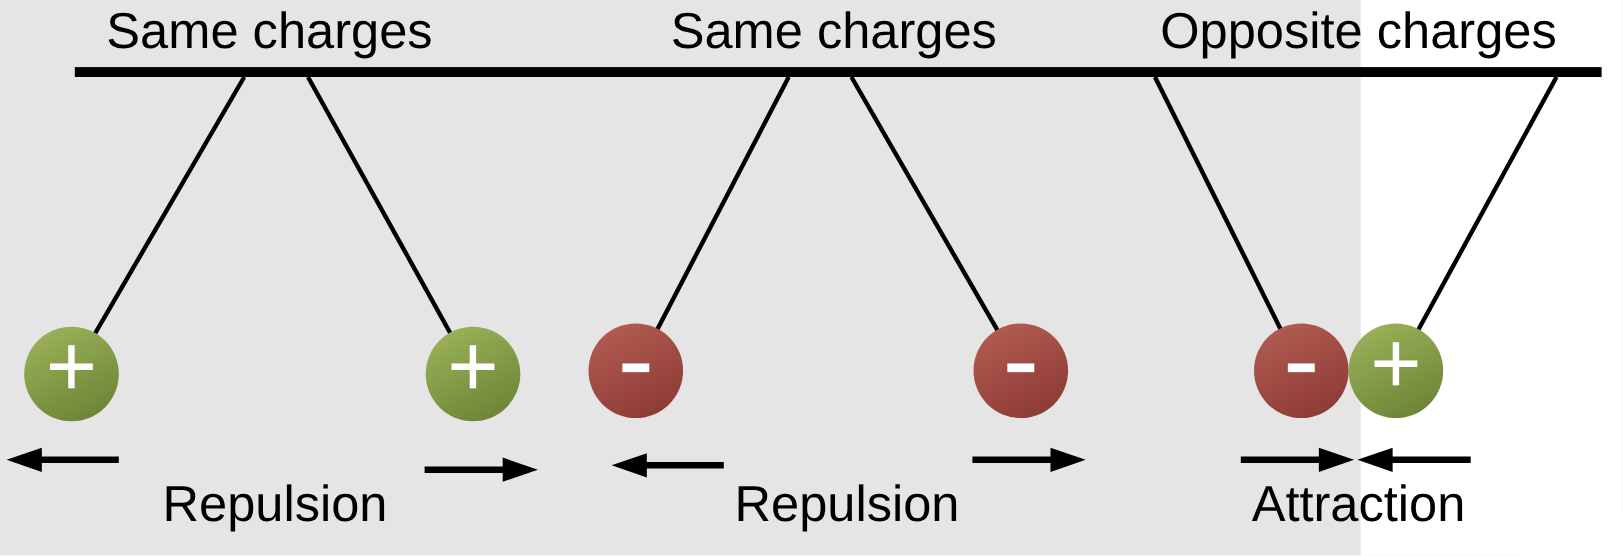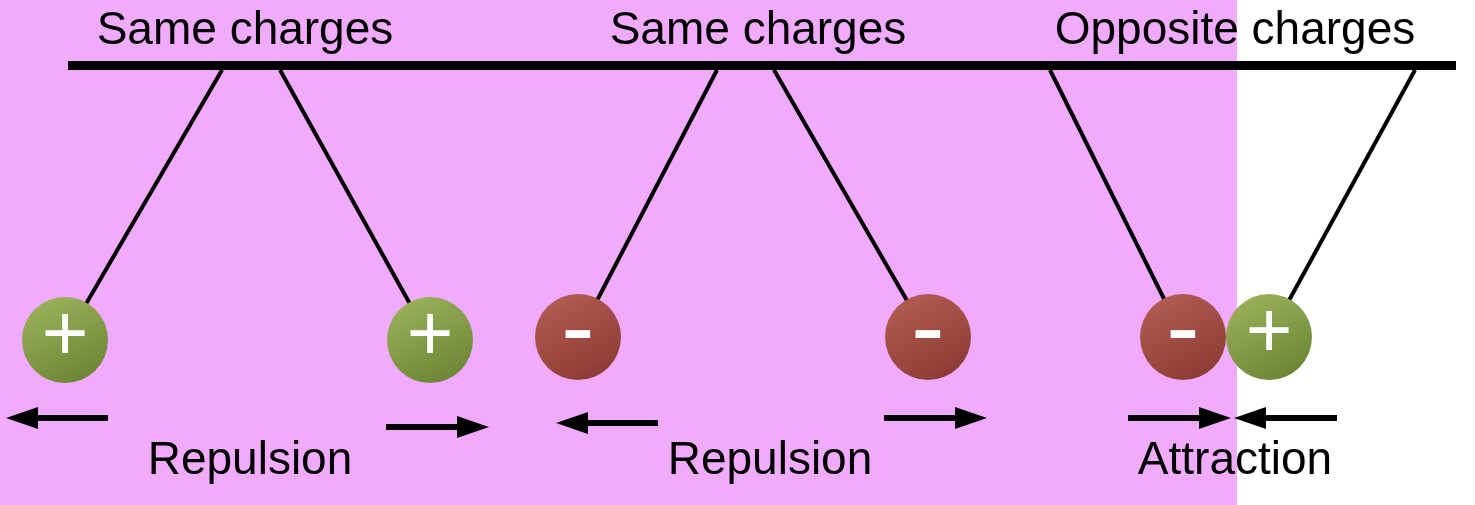--- a/index.html
+++ b/index.html
@@ -7,21 +7,21 @@
     padding: 0;
     background: #ffffff;
     width: 1475px;
     height: 505px;
     overflow: hidden;
   }
   .stage {
     position: relative;
     width: 1237px;
     height: 505px;
-    background: #f0abfc;
+    background: #e5e5e5;
   }
   svg { display: block; }
   .label {
     font-family: "Liberation Sans", sans-serif;
     font-size: 46px;
     font-weight: 400;
   }
   .sign {
     font-family: "Liberation Sans", sans-serif;
     font-weight: 400;

